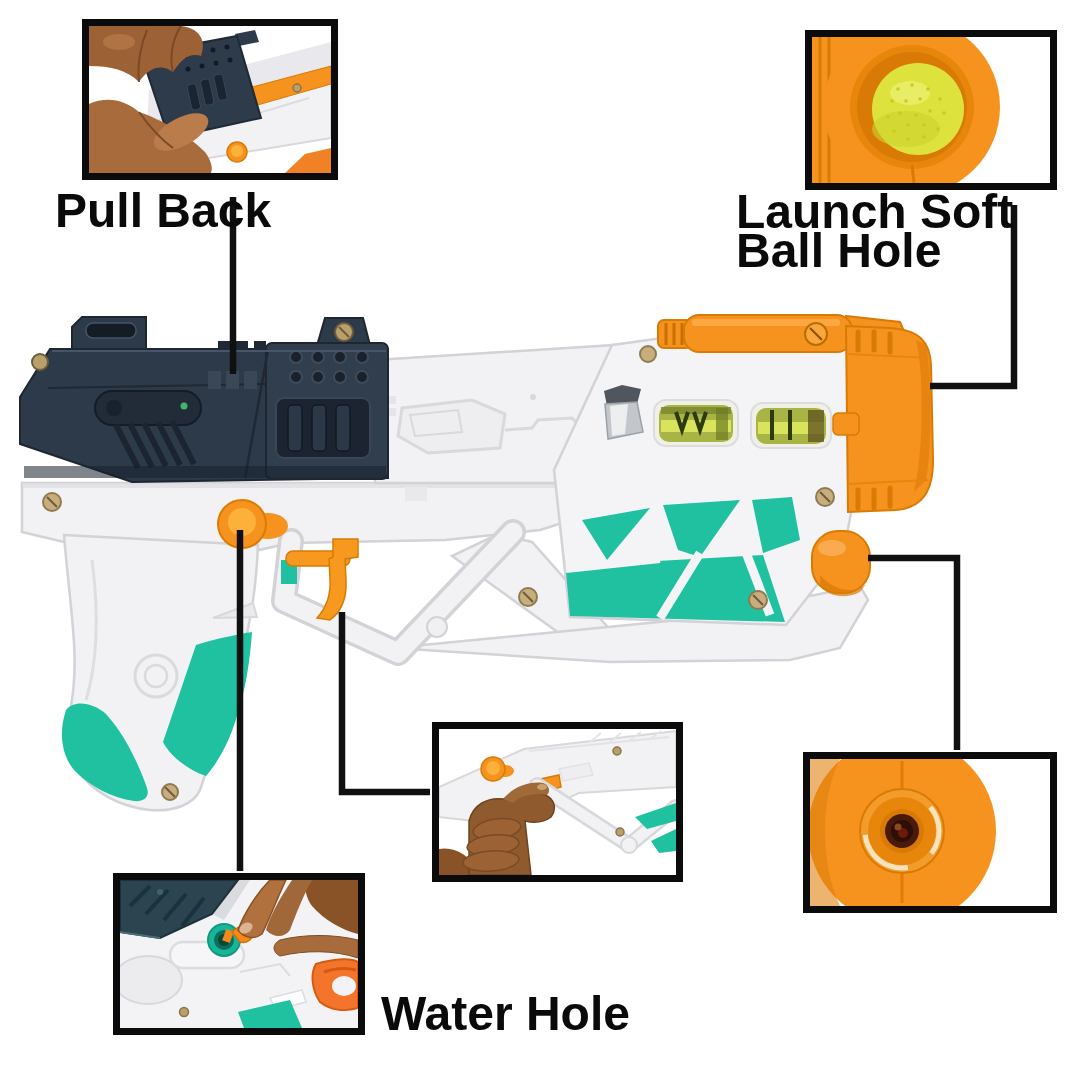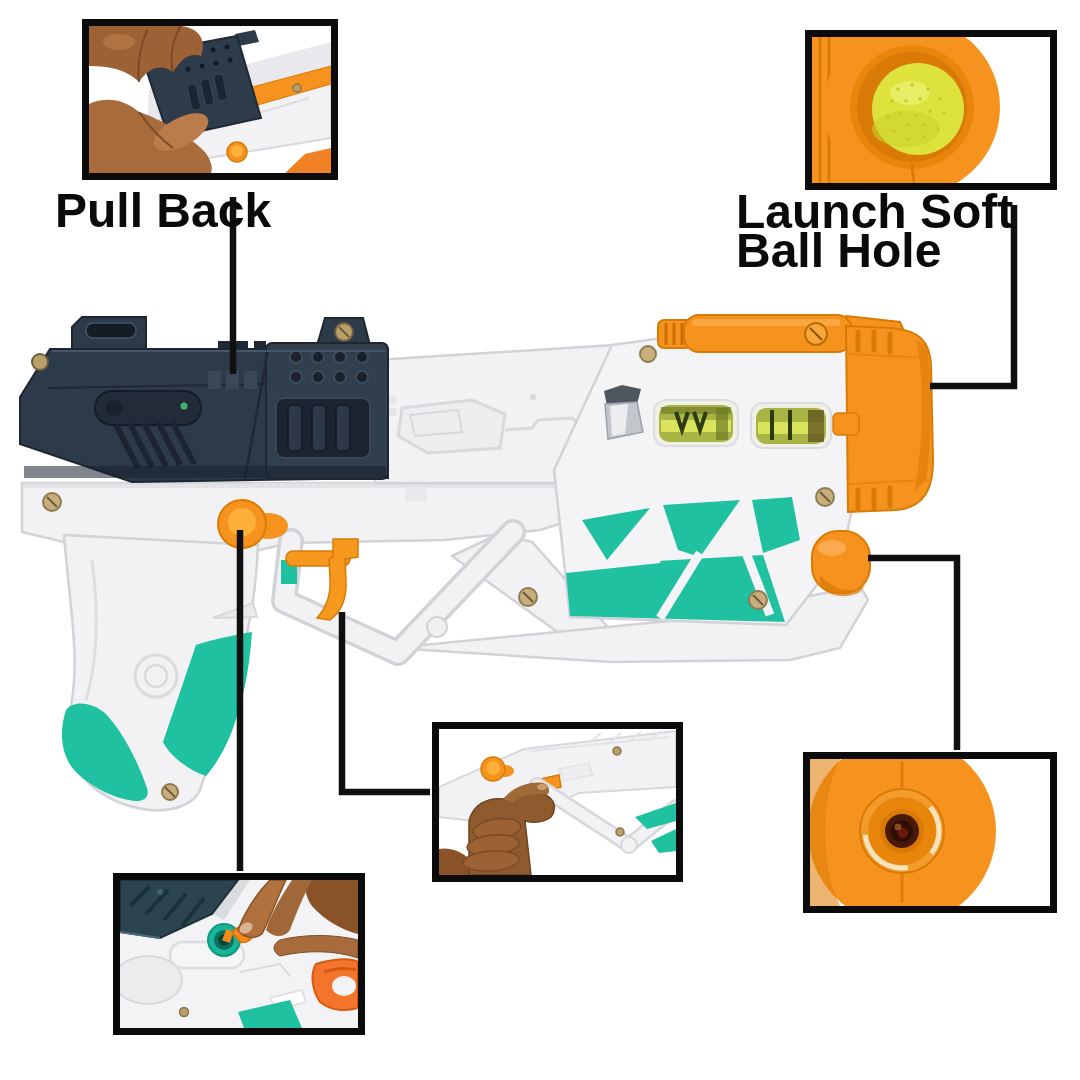--- a/index.html
+++ b/index.html
@@ -394,14 +394,15 @@
   </div>
 
   <div class="label" style="left:55px;top:191px;">Pull Back</div>
 
   <div class="label center" style="left:736px;top:192px;width:280px;">
     <span style="display:block;">Launch Soft</span>
     <span style="display:block;">Ball Hole</span>
   </div>
 
 
+  <div class="label" style="left:381px;top:994px;">Water Hole</div>
 
 </div>
 
 </body></html>

